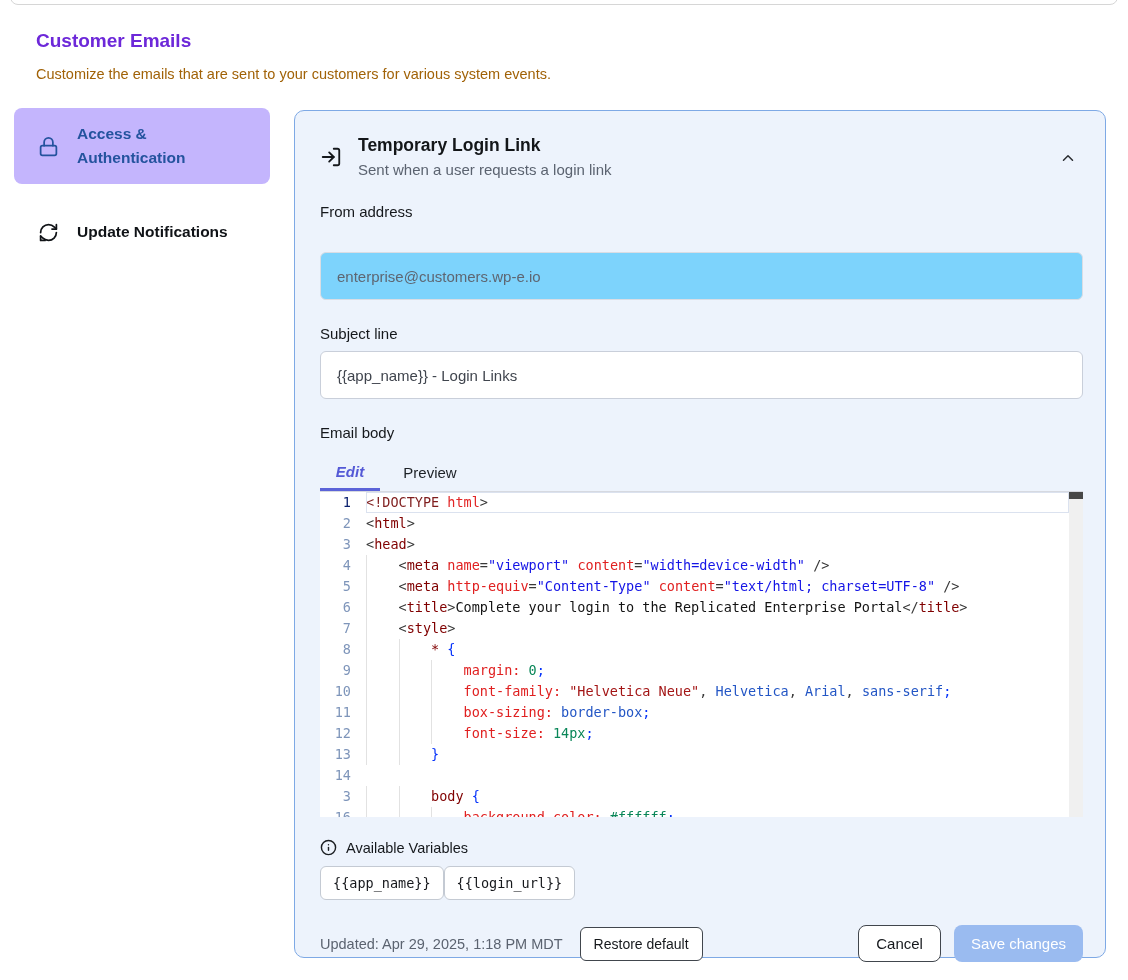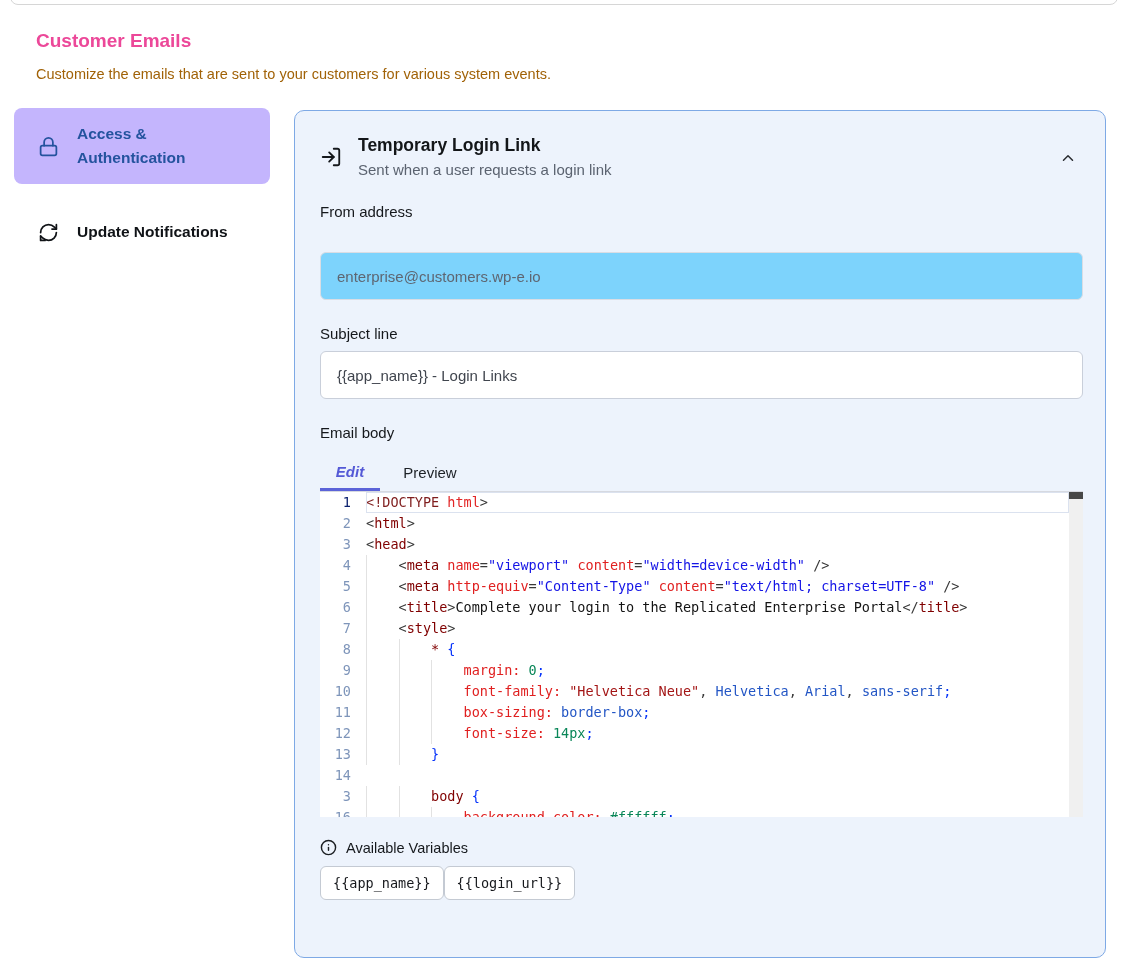--- a/index.html
+++ b/index.html
@@ -6,21 +6,21 @@
   html,body { background:#ffffff; }
   body {
     width:1128px; height:980px; position:relative; overflow:hidden;
     font-family:"Liberation Sans", sans-serif; color:#15181c;
   }
   
   .top-card-edge{
     position:absolute; left:10px; right:10px; top:-11px; height:16px;
     border:1px solid #d6d6d6; border-radius:9px; background:#fff;
   }
-  .page-title{ position:absolute; left:36px; top:30px; font-size:19px; font-weight:700; color:#ec4899; }
+  .page-title{ position:absolute; left:36px; top:30px; font-size:19px; font-weight:700; color:#6d28d9; }
   .page-subtitle{ position:absolute; left:36px; top:66px; font-size:14.5px; color:#a16207; }
 
   
   .sidebar{ position:absolute; left:14px; top:108px; width:256px; display:flex; flex-direction:column; gap:14px; }
   .side-item{ display:flex; align-items:center; gap:18px; padding:0 18px 0 24px;
     border-radius:8px; font-size:15.5px; font-weight:600; line-height:1.55; cursor:pointer; }
   .side-item.selected{ background:#c4b5fd; color:#24539e; height:76px; }
   .side-item.plain{ height:68px; color:#101317; }
   .side-item svg{ flex:none; }
 
@@ -190,14 +190,24 @@
           <line x1="12" y1="8" x2="12.01" y2="8"></line>
       </svg>
     </span>
     <span>Available Variables</span>
   </div>
   <div class="chips" id="chips">
       <button class="chip">{{app_name}}</button>
       <button class="chip">{{login_url}}</button>
     </div>
 
+  <div class="panel-footer">
+    <div class="footer-left">
+      <span class="updated-text">Updated: Apr 29, 2025, 1:18 PM MDT</span>
+      <button class="btn btn-restore">Restore default</button>
+    </div>
+    <div class="footer-right">
+      <button class="btn btn-cancel">Cancel</button>
+      <button class="btn btn-save" disabled="">Save changes</button>
+    </div>
+  </div>
 
 </section>
 
 </body></html>

